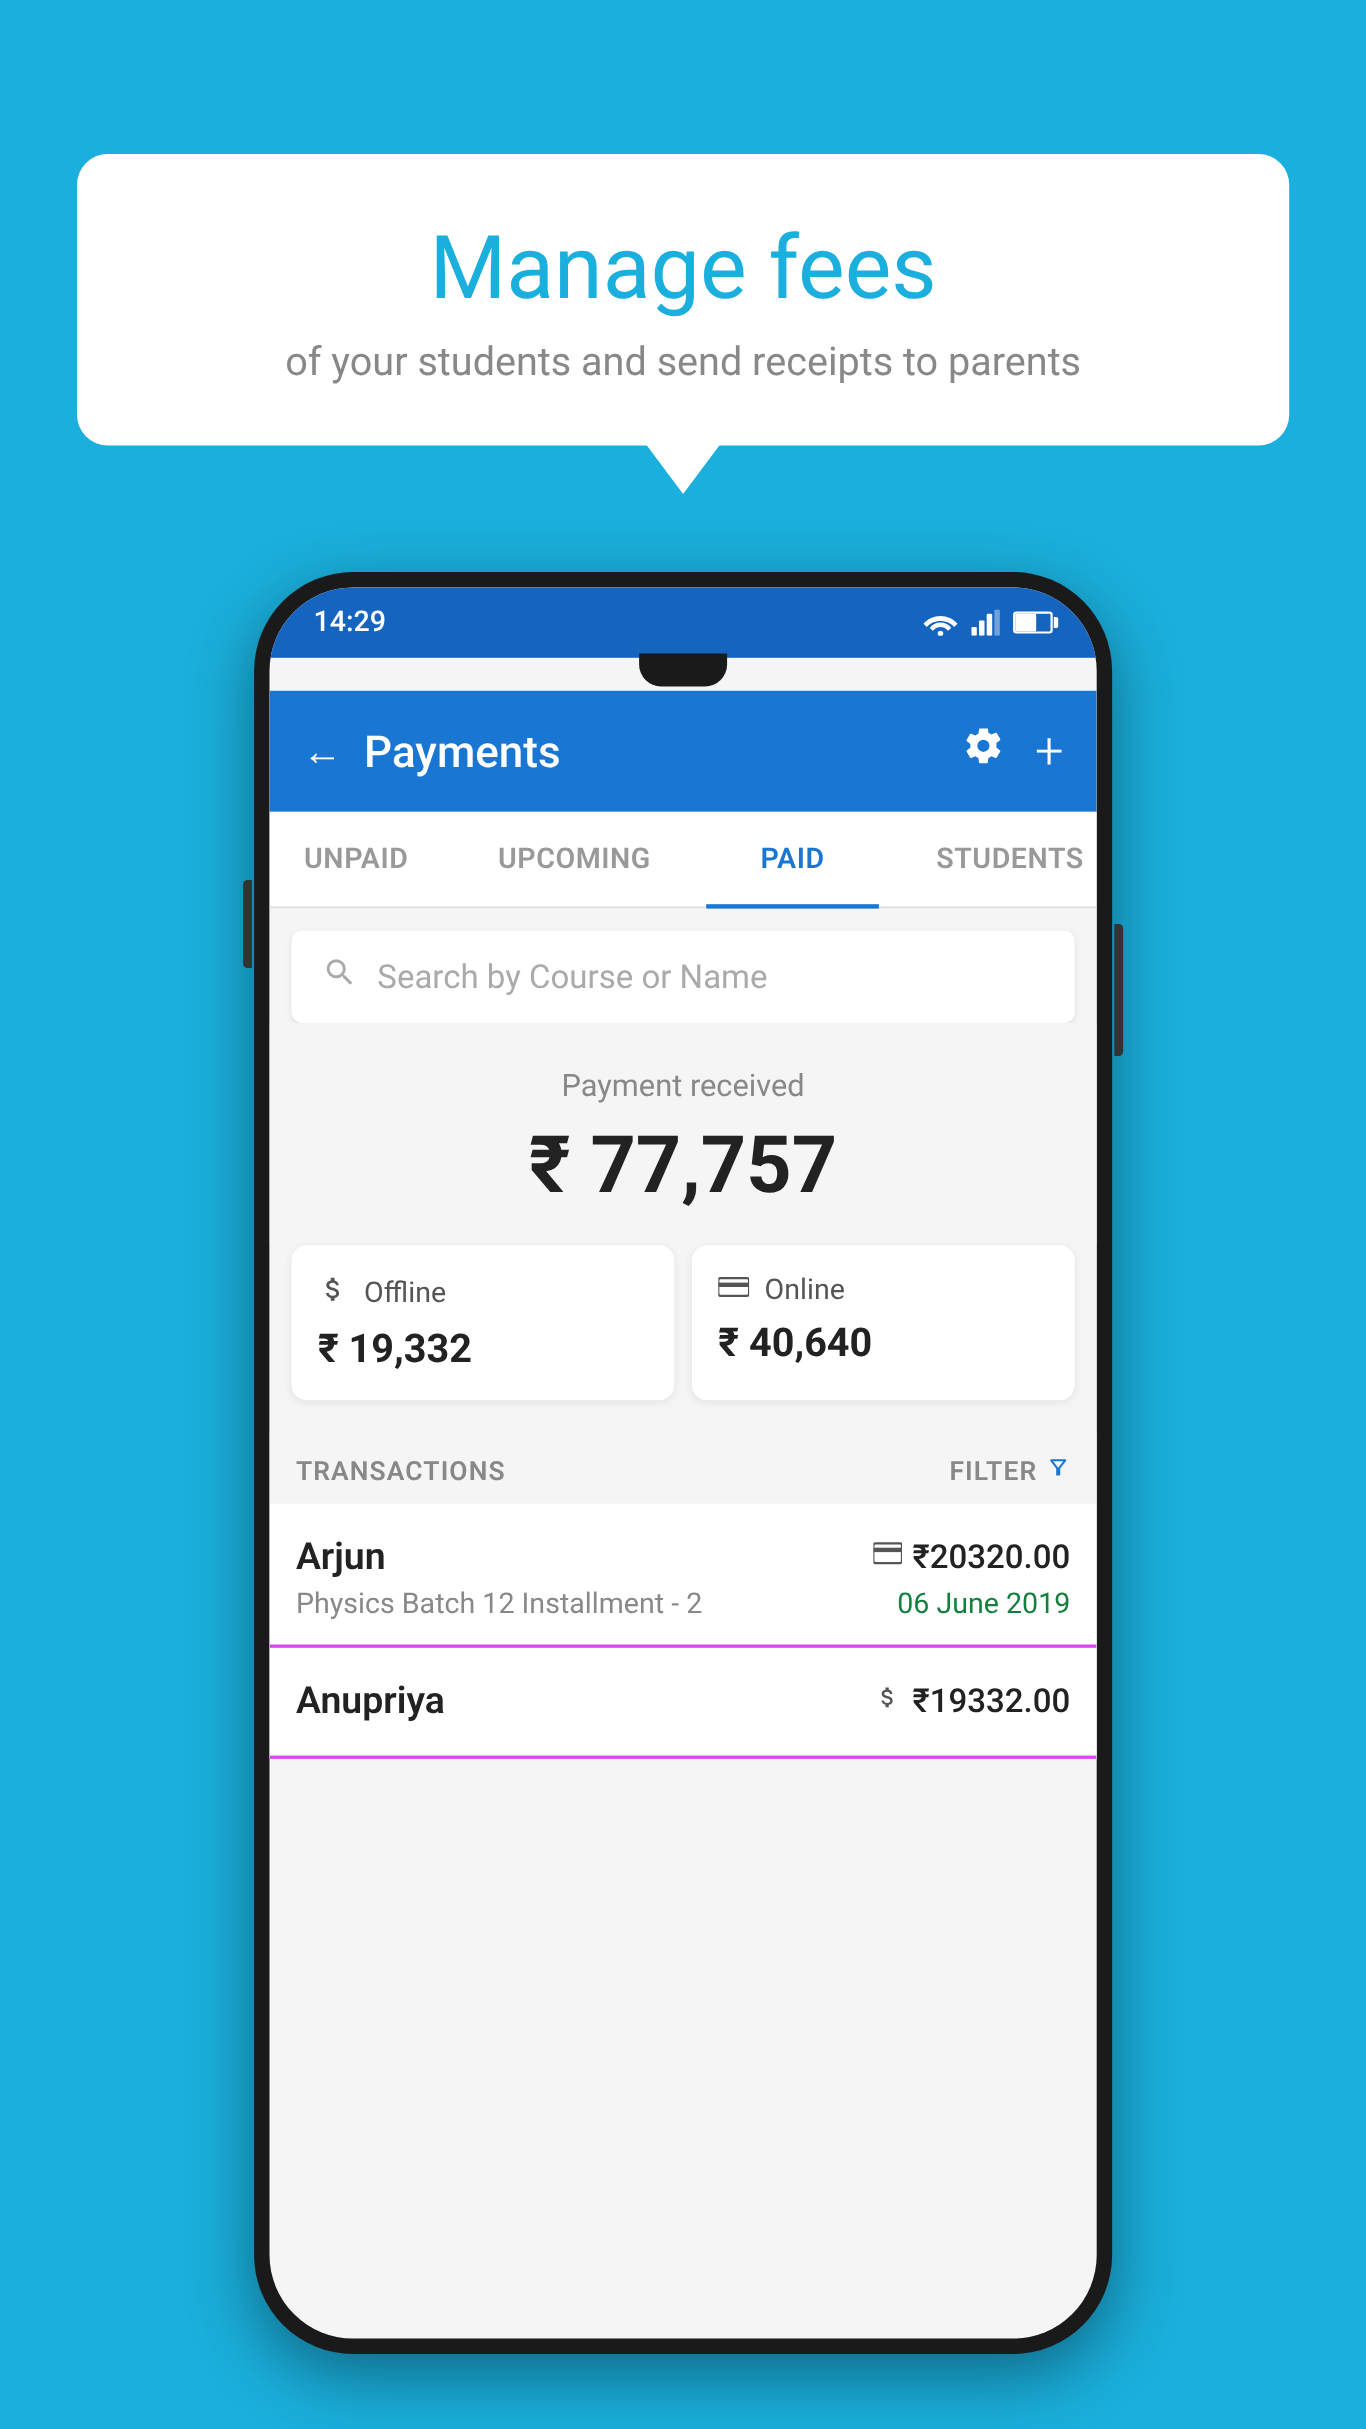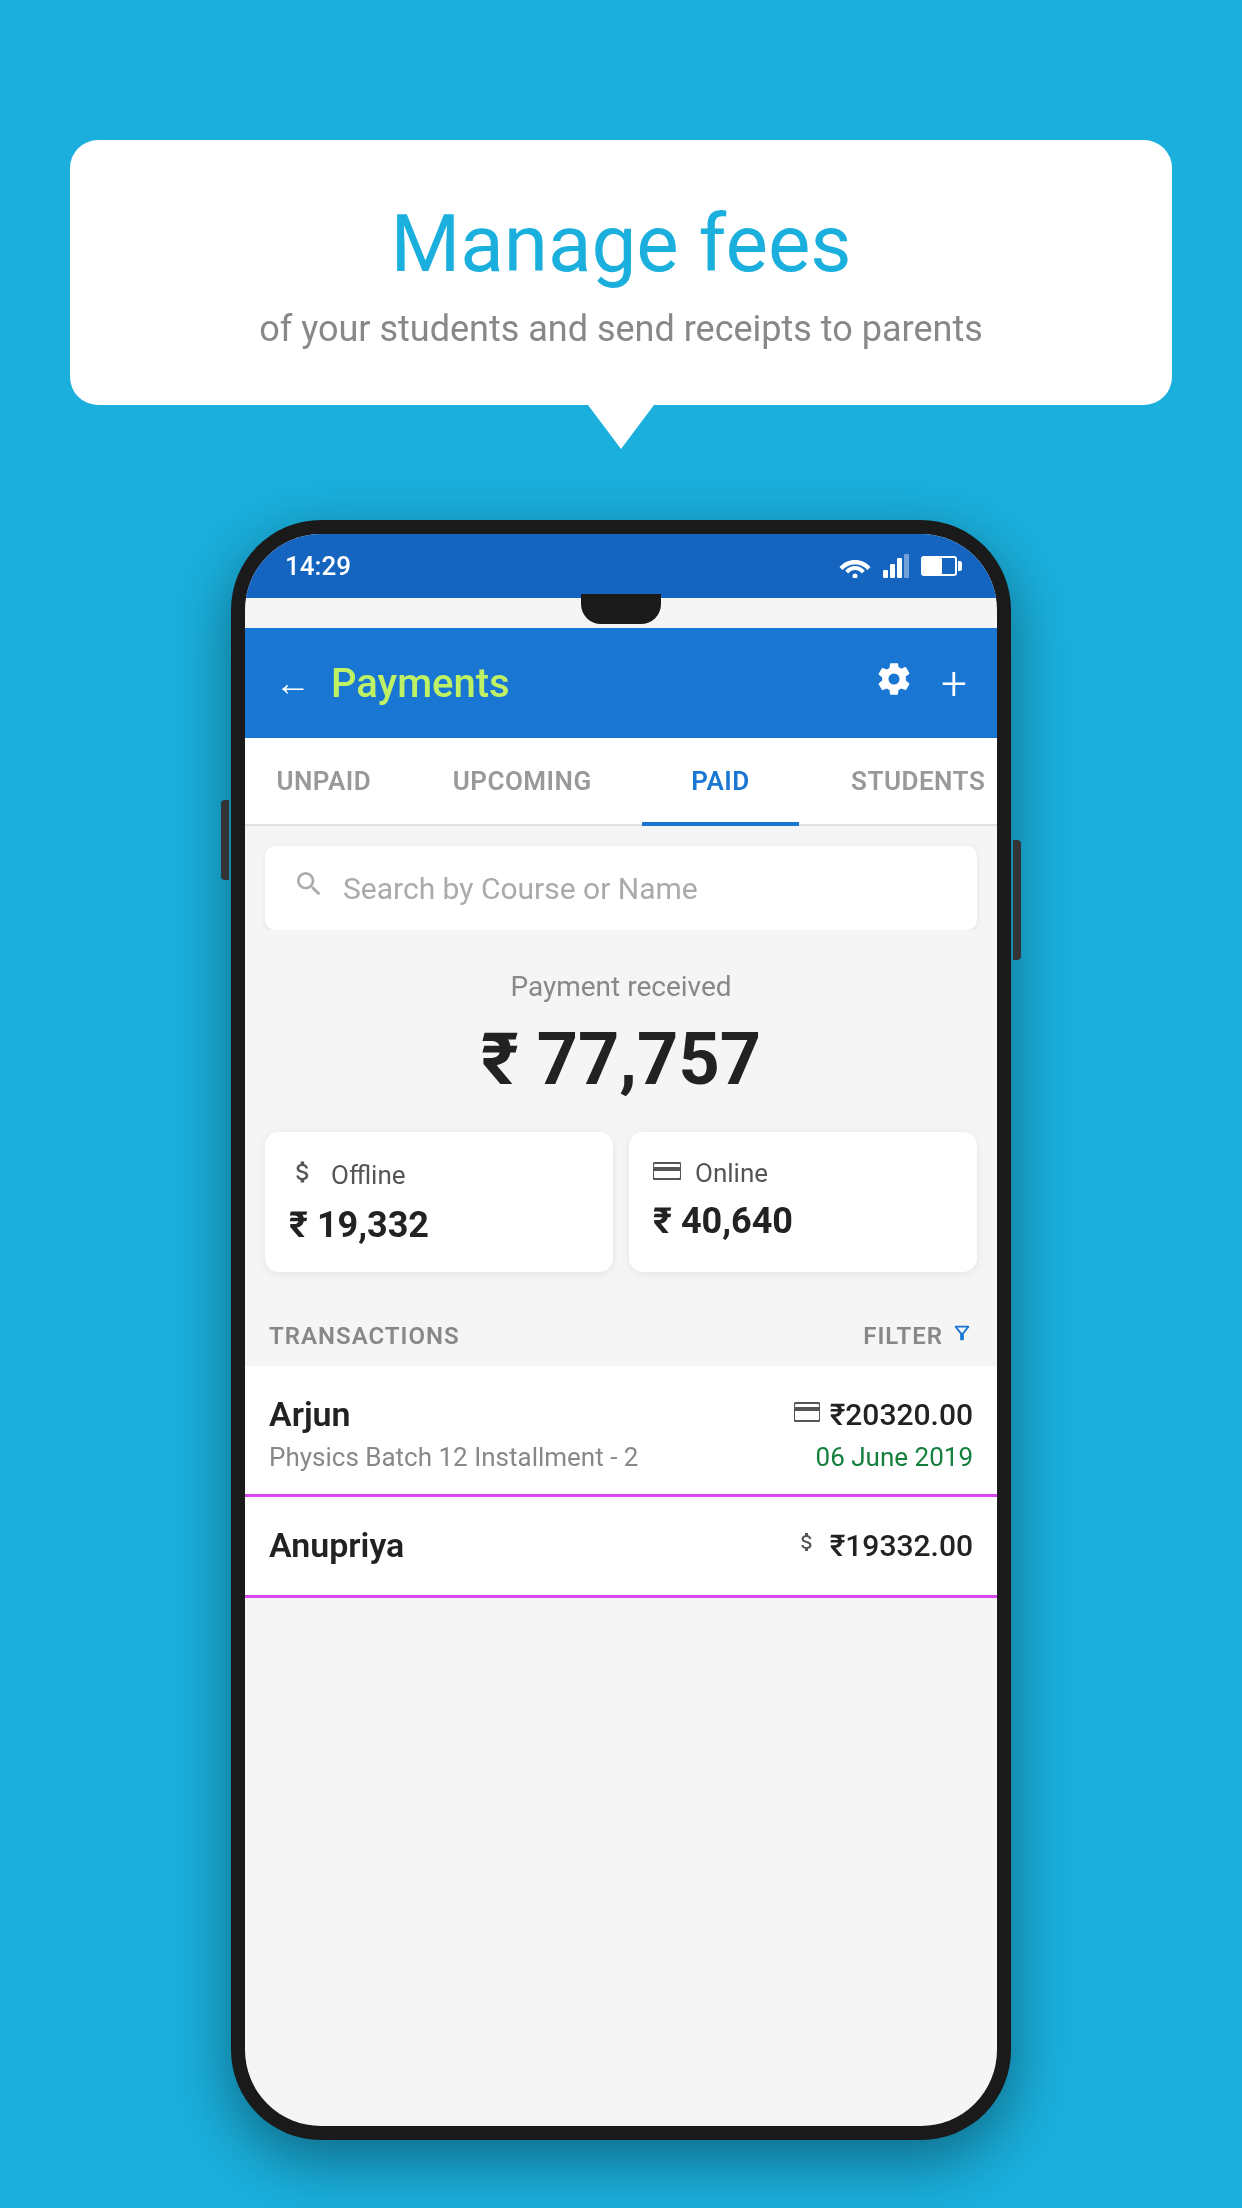--- a/index.html
+++ b/index.html
@@ -186,21 +186,21 @@
     }
 
     .back-arrow {
       color: white;
       font-size: 36px;
       margin-right: 20px;
       cursor: pointer;
     }
 
     .app-title {
-      color: #bef264;
+      color: #ffffff;
       font-size: 40px;
       font-weight: 500;
       flex: 1;
     }
 
     .app-bar-actions {
       display: flex;
       align-items: center;
       gap: 28px;
     }

